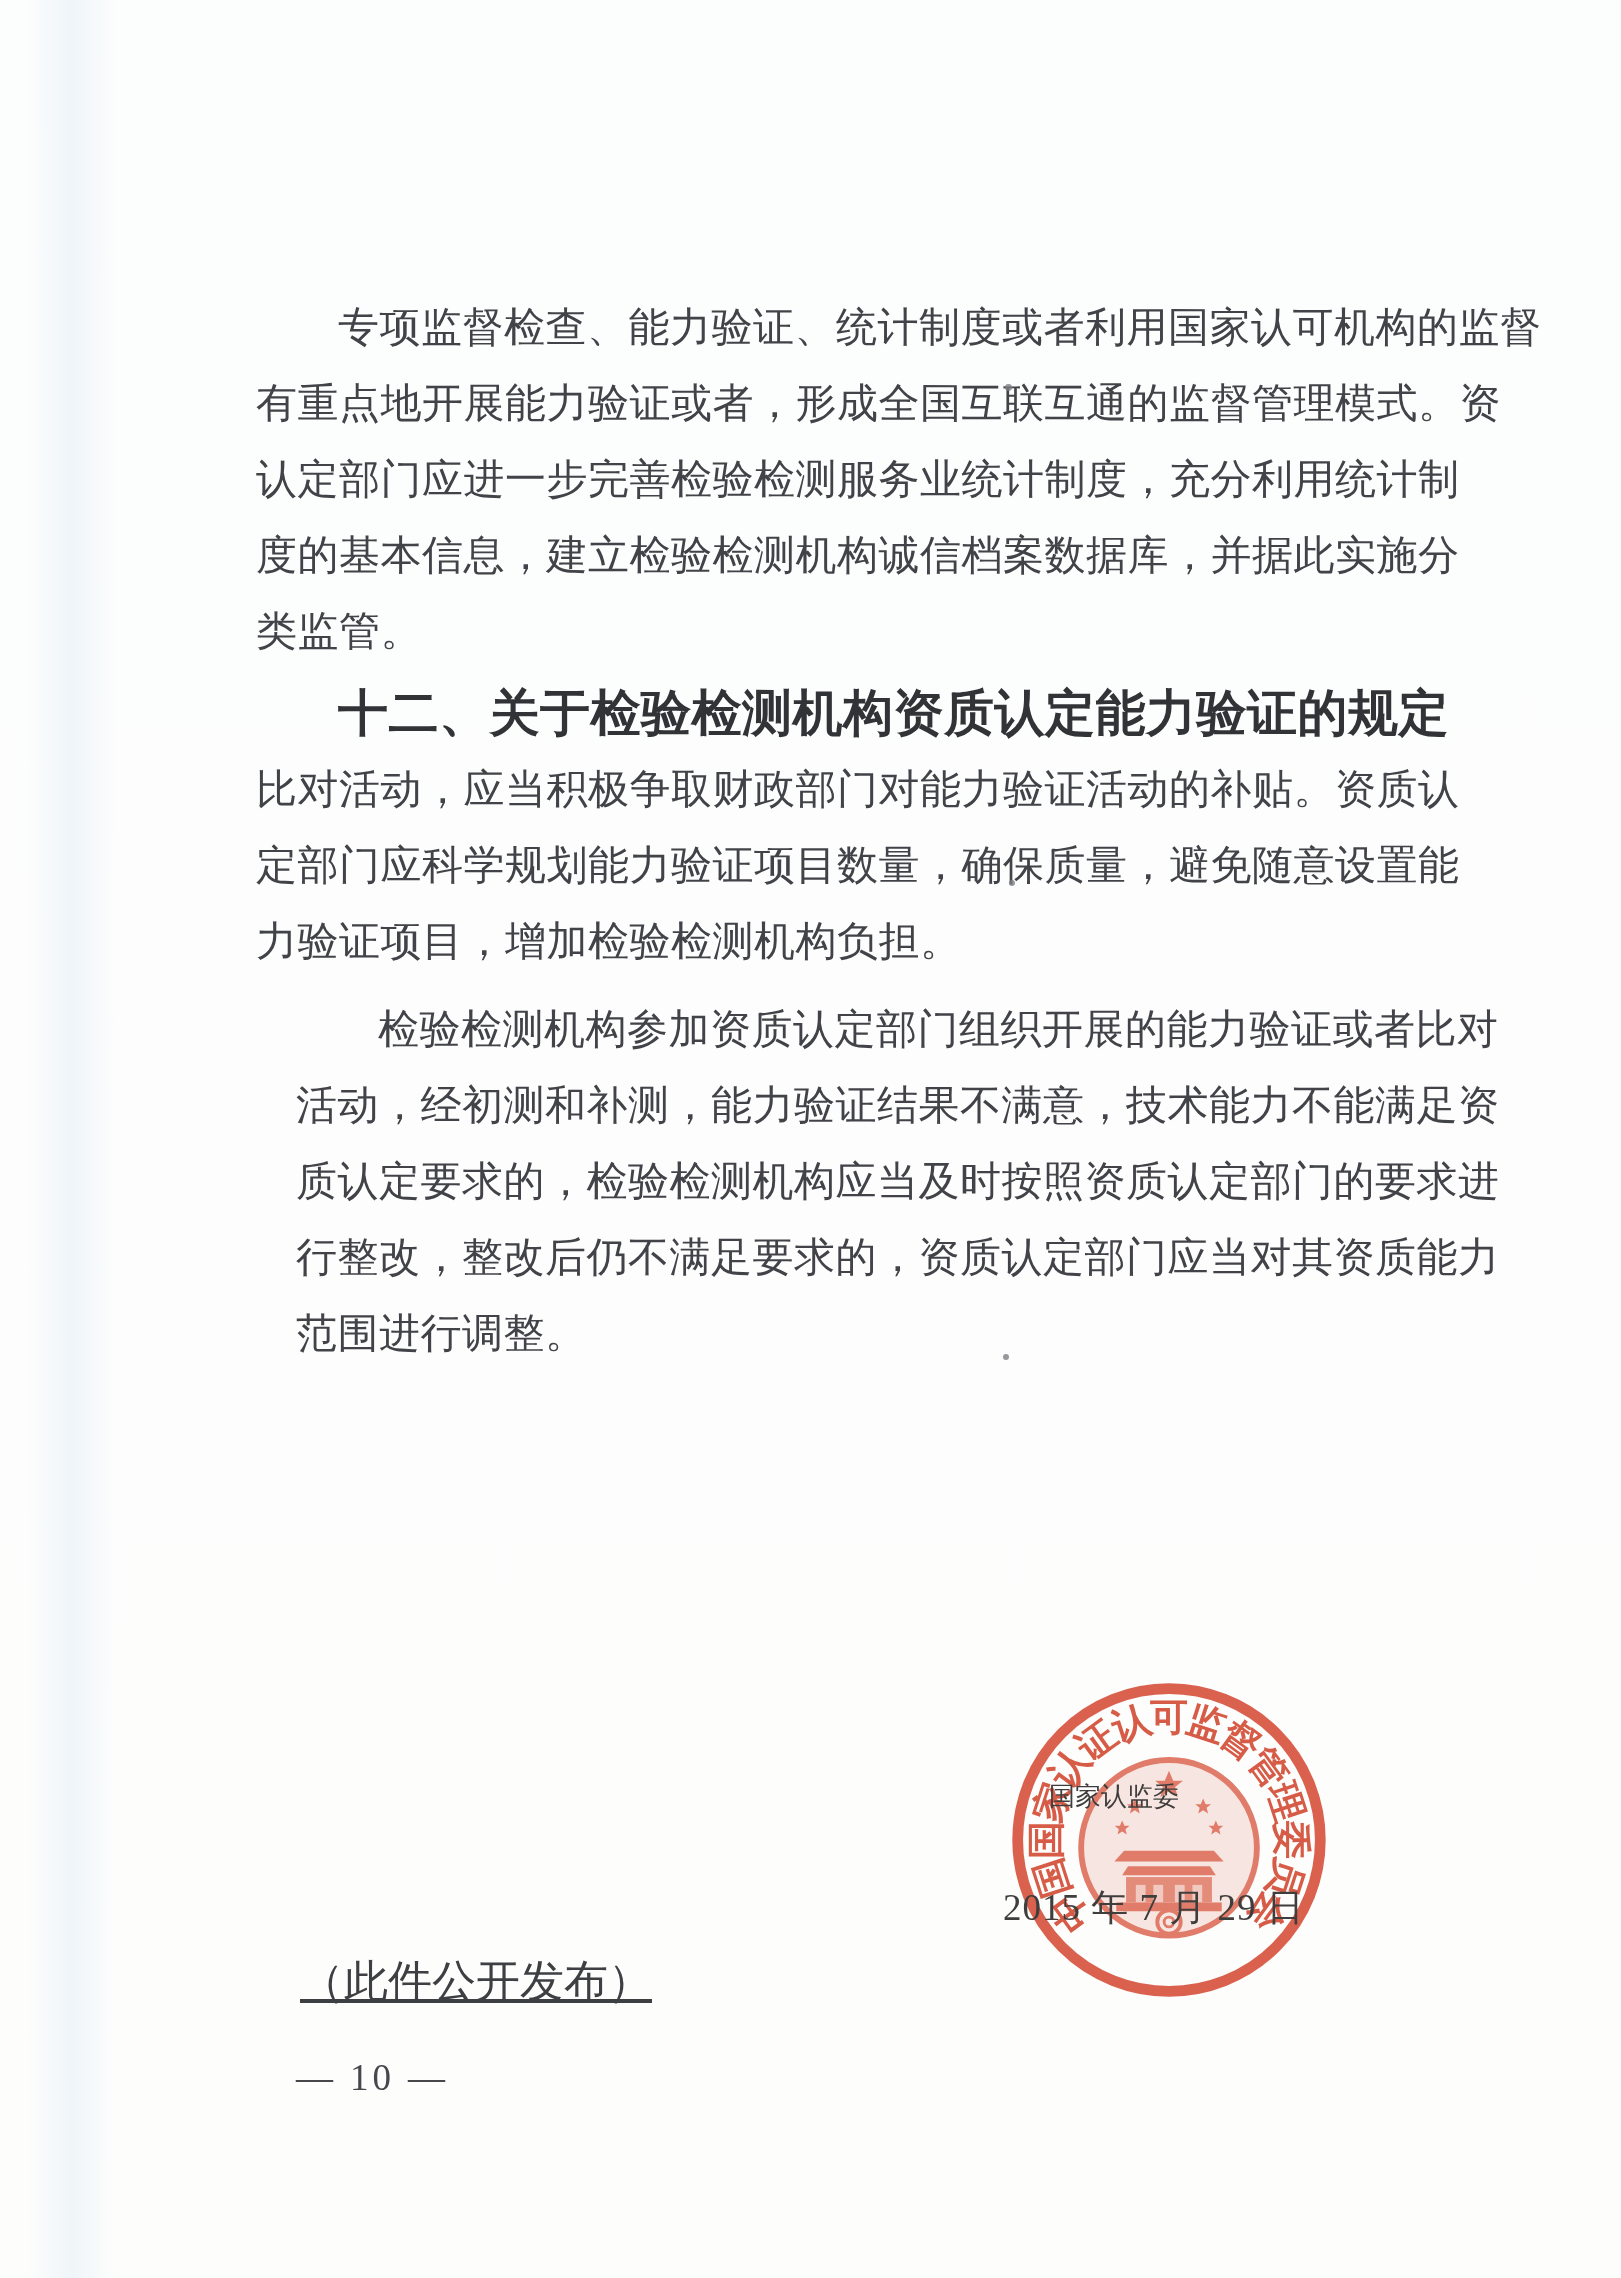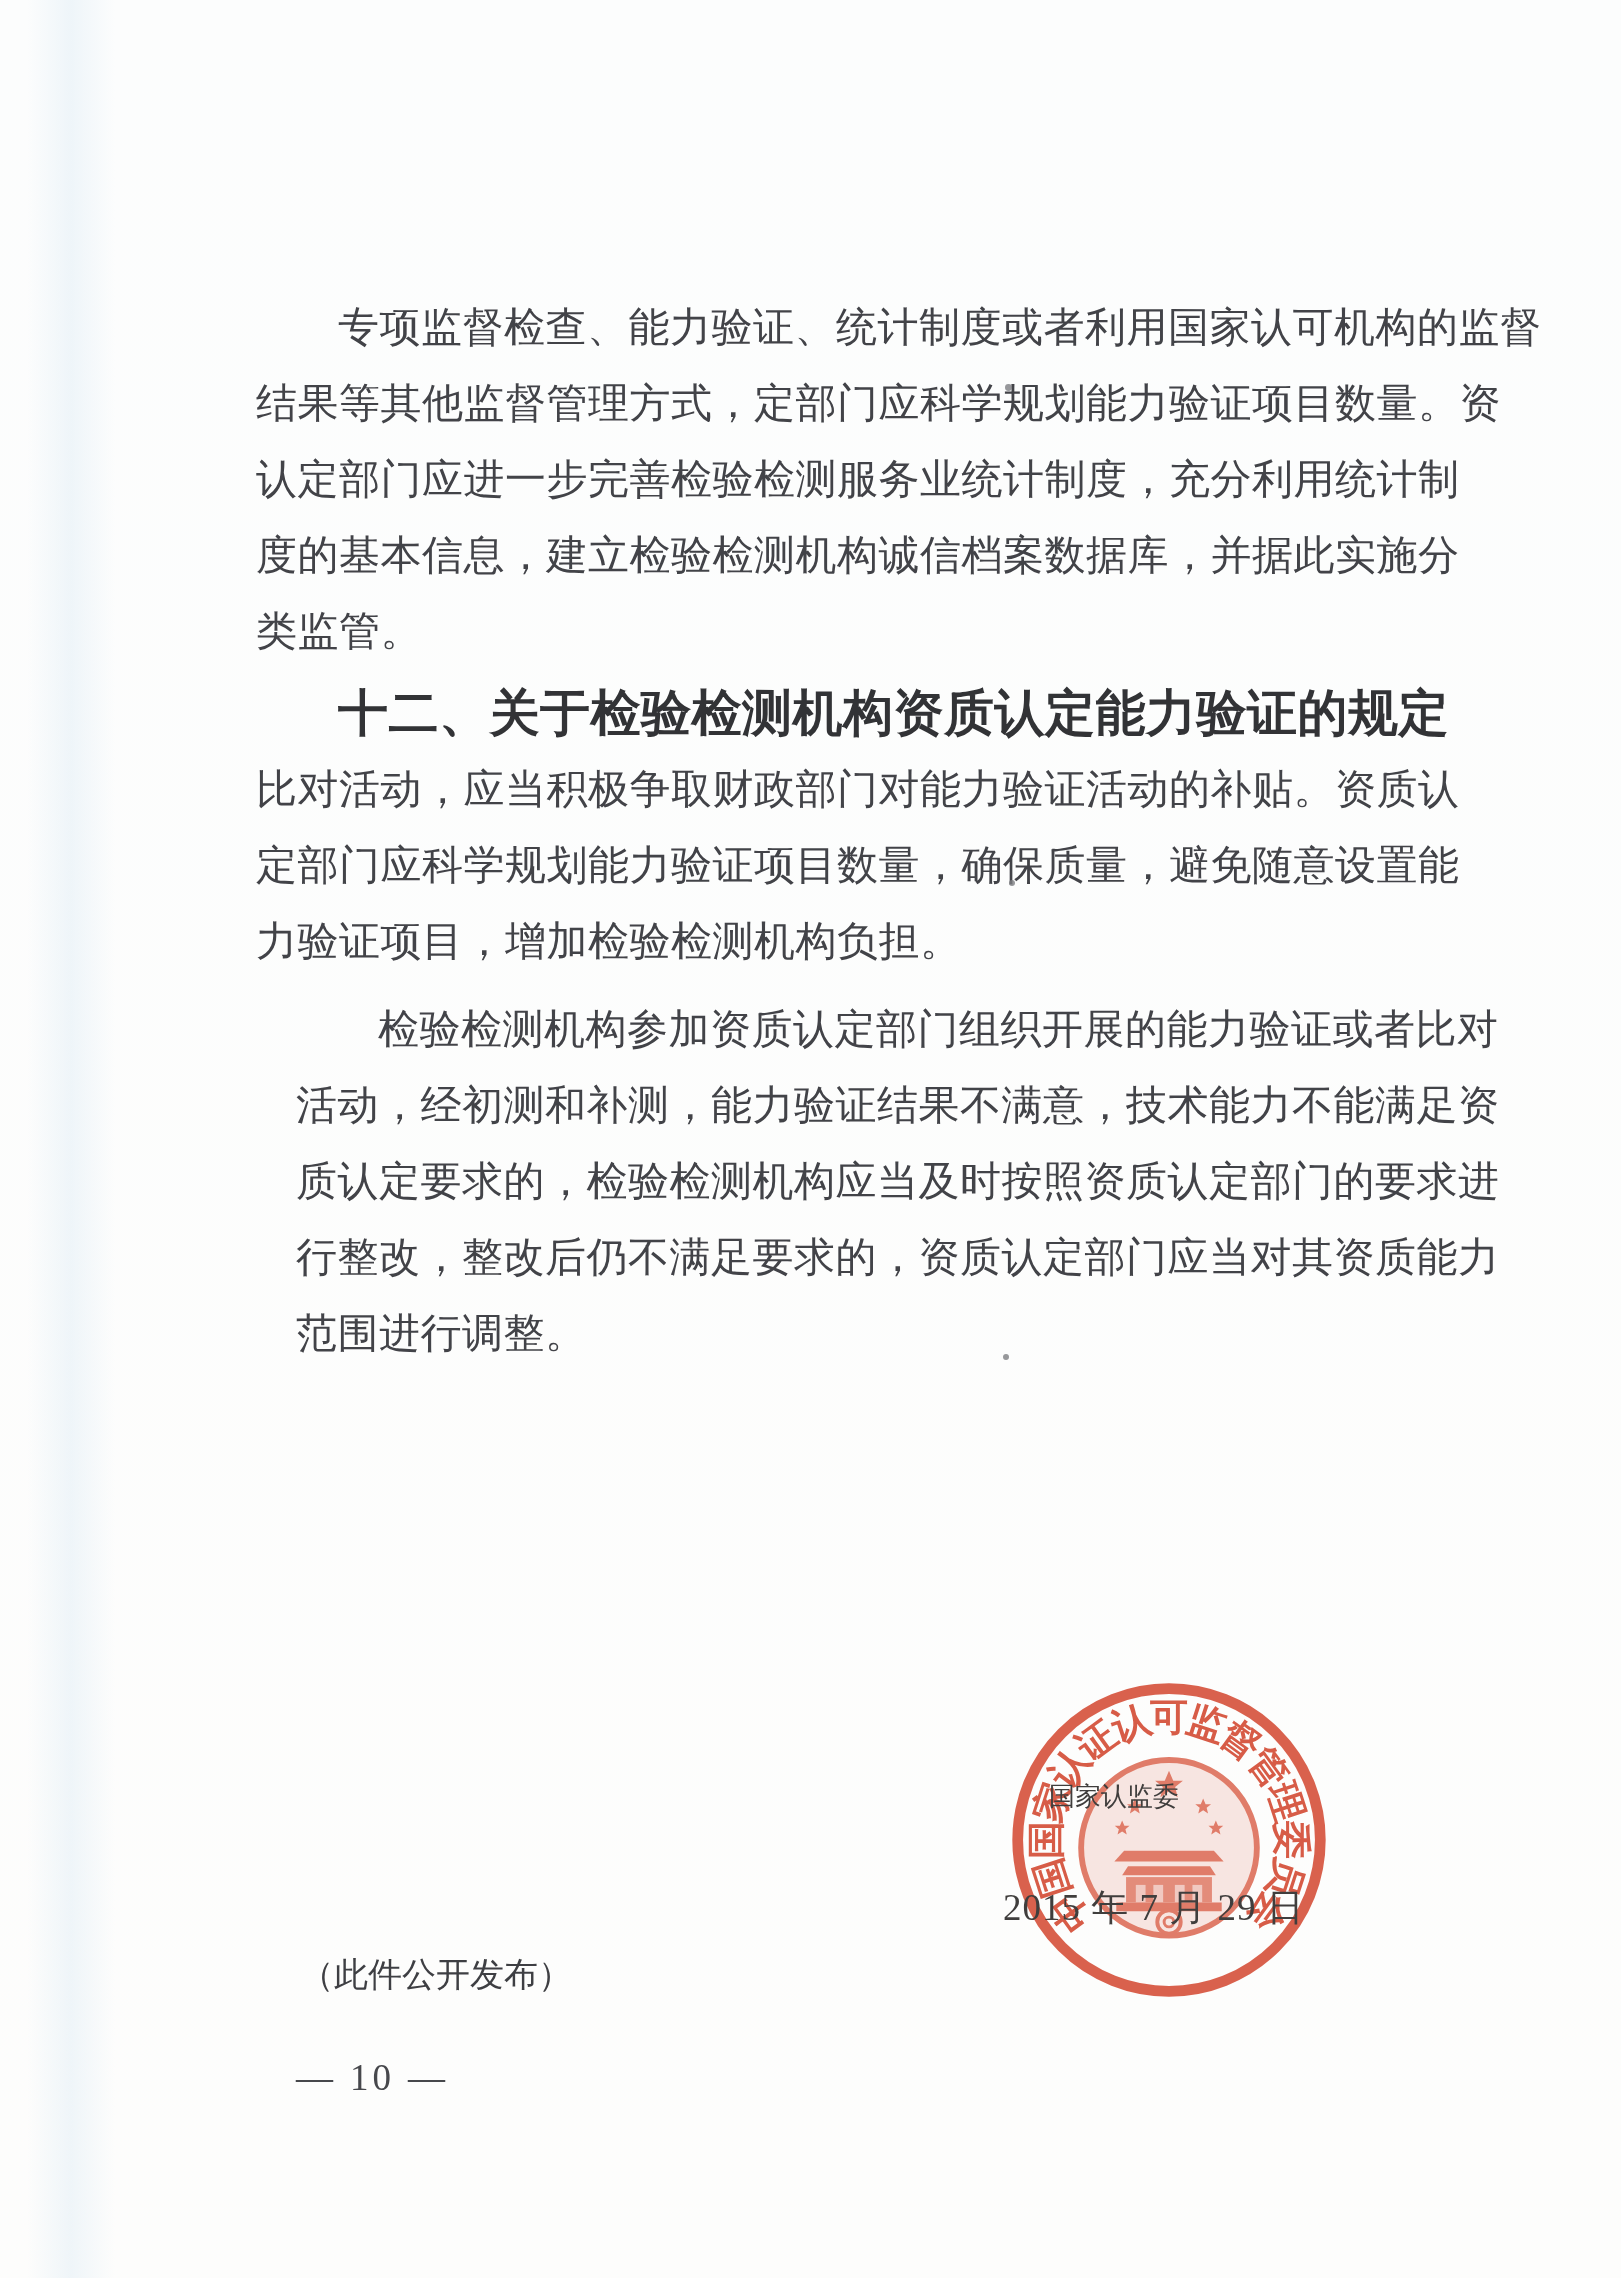--- a/index.html
+++ b/index.html
@@ -51,37 +51,37 @@
   }
   .seal-overlay{
     position:absolute;color:#403e3d;
     font-family:"Liberation Serif","DejaVu Serif",serif;
     white-space:nowrap;z-index:5;
   }
   .seal-org{left:1049px;top:1779px;font-size:26px;letter-spacing:0px;}
   .seal-date{left:1003px;top:1847px;font-size:37px;letter-spacing:1px;margin-top:36px;}
   .public-note{
     position:absolute;left:300px;top:1952px;
-    font-size:34px;color:#3e3f43;letter-spacing:0px;white-space:nowrap;
+    font-size:44px;color:#3e3f43;letter-spacing:0px;white-space:nowrap;text-decoration:underline;
   }
   .page-number{
     position:absolute;left:296px;top:2056px;
     font-size:37px;color:#47484c;letter-spacing:3.9px;white-space:nowrap;
   }
 </style>
 </head>
 <body>
 
 <div class="page">
   <div class="edge-shadow"></div>
 
   <div class="body-text">
     <div>
       <div class="line indent">专项监督检查、能力验证、统计制度或者利用国家认可机构的监督</div>
-      <div class="line">结果等其他监督管理方式，定部门应科学规划能力验证项目数量。资</div>
+      <div class="line">有重点地开展能力验证或者，形成全国互联互通的监督管理模式。资</div>
       <div class="line">认定部门应进一步完善检验检测服务业统计制度，充分利用统计制</div>
       <div class="line">度的基本信息，建立检验检测机构诚信档案数据库，并据此实施分</div>
       <div class="line">类监管。</div>
     </div>
 
     <div class="line indent heading">十二、关于检验检测机构资质认定能力验证的规定</div>
 
     <div>
       <div class="line">比对活动，应当积极争取财政部门对能力验证活动的补贴。资质认</div>
       <div class="line">定部门应科学规划能力验证项目数量，确保质量，避免随意设置能</div>

